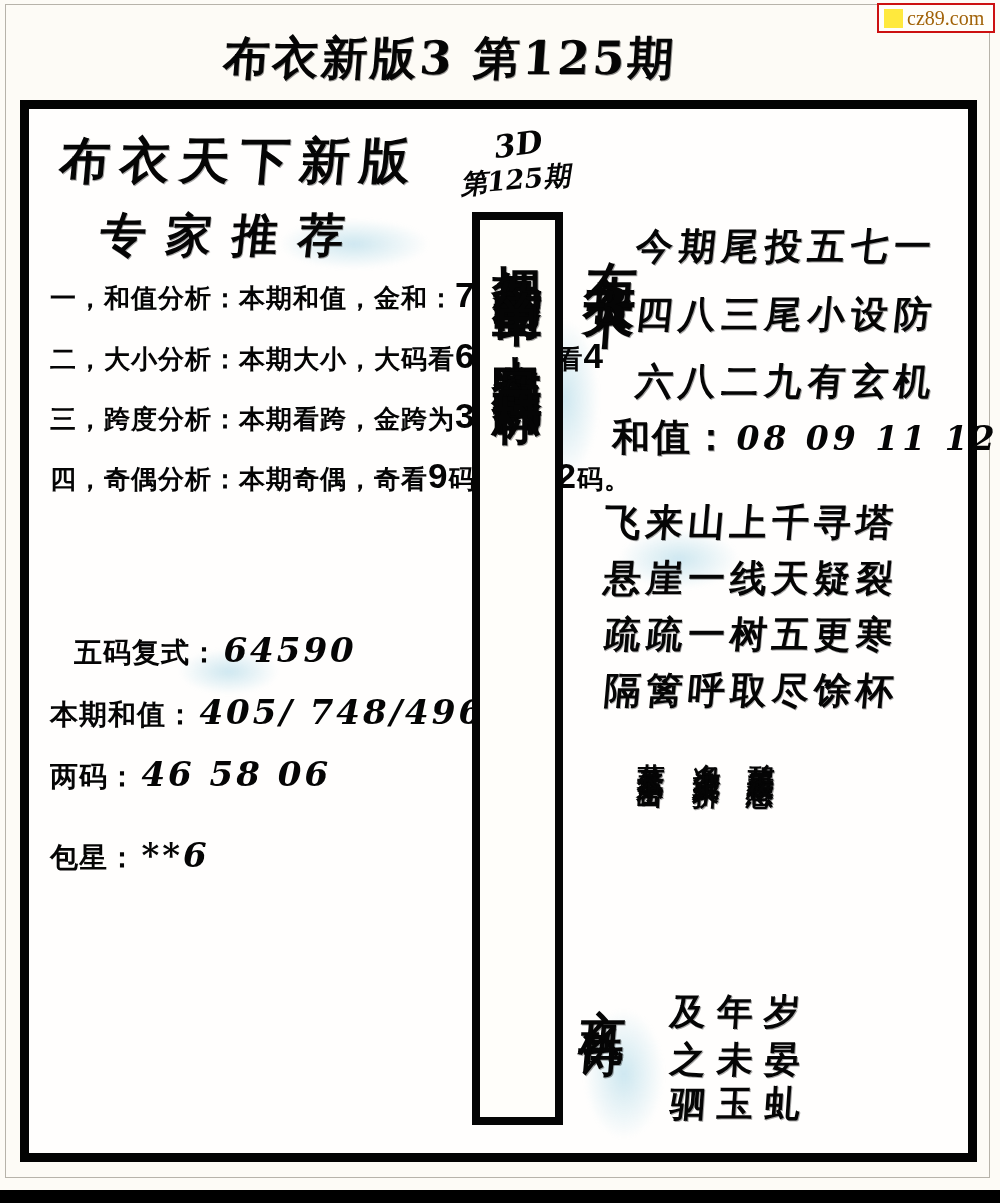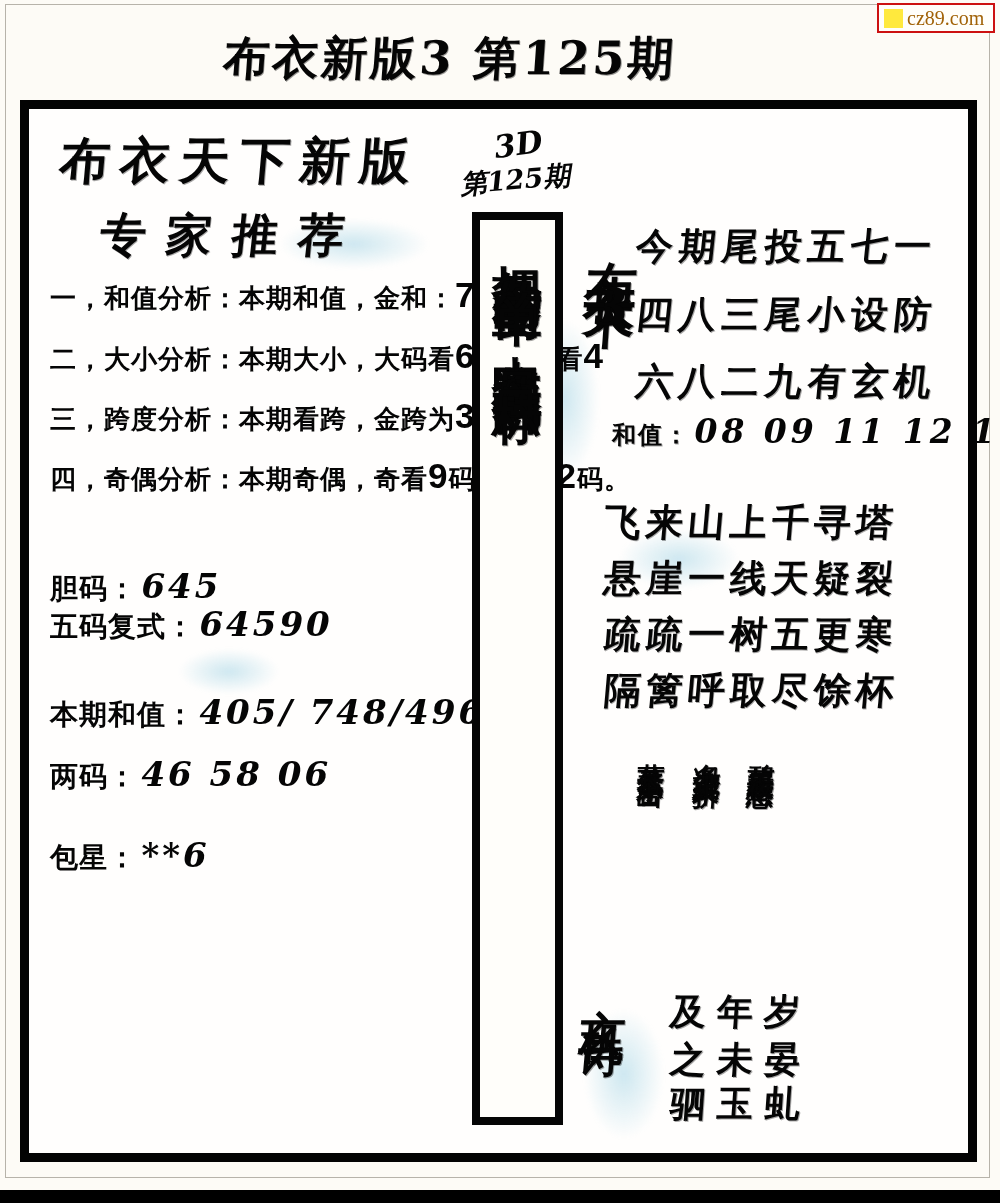--- a/index.html
+++ b/index.html
@@ -25,21 +25,21 @@
   .pick-label{font-size:28px;font-weight:bold;letter-spacing:1px;}
   .pick-value{font-family:"DejaVu Serif",serif;font-style:italic;font-weight:bold;font-size:34px;letter-spacing:3px;}
   .hand-game{left:465px;top:17px;font-family:"DejaVu Serif",serif;font-style:italic;font-weight:bold;font-size:31px;transform:rotate(-8deg);}
   .hand-issue{left:431px;top:53px;font-family:"DejaVu Serif",serif;font-style:italic;font-weight:bold;font-size:27px;transform:rotate(-5deg);white-space:nowrap;}
   .slogan-box{left:443px;top:103px;width:91px;height:913px;border:8px solid #050505;box-sizing:border-box;display:flex;justify-content:center;background:#fffefa;}
   .vertical{writing-mode:vertical-rl;text-orientation:upright;line-height:1;}
   .slogan-text{font-size:50px;letter-spacing:5px;margin-top:6px;}
   .brand-vert{left:547px;top:111px;height:400px;font-size:52px;letter-spacing:14px;transform:skewX(-4deg);}
   .tip{left:607px;font-size:37px;letter-spacing:6px;white-space:nowrap;transform:skewX(-6deg);}
   .hezhi{left:583px;top:303px;white-space:nowrap;}
-  .hezhi-label{font-size:24px;letter-spacing:2px;}
+  .hezhi-label{font-size:38px;letter-spacing:2px;}
   .hezhi-values{font-family:"DejaVu Serif",serif;font-style:italic;font-weight:bold;font-size:33px;letter-spacing:4px;}
   .poem-line{left:575px;font-size:37px;letter-spacing:5px;white-space:nowrap;transform:skewX(-5deg);}
   .verse-col{top:633px;height:218px;font-size:27px;letter-spacing:3px;transform:skewX(-3deg);}
   .mystery-title{left:549px;top:863px;height:180px;font-size:45px;letter-spacing:12px;transform:skewX(-5deg);}
   .m-row{left:641px;font-size:36px;letter-spacing:11px;white-space:nowrap;transform:skewX(-4deg);}
   .m-row-print{font-family:"Liberation Serif",serif;font-weight:bold;font-size:40px;letter-spacing:2px;text-shadow:none;transform:none;}
   .smudge{position:absolute;border-radius:50%;background:radial-gradient(closest-side,rgba(125,195,220,.38),rgba(125,195,220,0));filter:blur(2px);pointer-events:none;}
 </style>
 </head>
 <body>
@@ -63,25 +63,21 @@
     <div class="smudge" style="left:555px;top:900px;width:80px;height:130px;"></div>
 
     <div class="abs callig h1">布衣天下新版</div>
     <div class="abs callig h2">专家推荐</div>
 
     <div class="abs a-line js-bignum" style="top:166px;">一，和值分析：本期和值，金和：<span class="num">7</span></div>
     <div class="abs a-line js-bignum" style="top:227px;">二，大小分析：本期大小，大码看<span class="num">6</span>，小码看<span class="num">4</span></div>
     <div class="abs a-line js-bignum" style="top:287px;">三，跨度分析：本期看跨，金跨为<span class="num">3</span>。</div>
     <div class="abs a-line js-bignum" style="top:347px;">四，奇偶分析：本期奇偶，奇看<span class="num">9</span>码，偶看<span class="num">2</span>码。</div>
 
-    <div class="abs pick" style="top:457px;">
-      <span class="pick-label">胆码：</span>
-      <span class="pick-value">645</span>
-    </div>
-    <div class="abs pick" style="top:495px;">
+    <div class="abs pick" style="top:521px;margin-left:24px;">
       <span class="pick-label">五码复式：</span>
       <span class="pick-value">64590</span>
     </div>
     <div class="abs pick" style="top:583px;">
       <span class="pick-label">本期和值：</span>
       <span class="pick-value">405/ 748/496</span>
     </div>
     <div class="abs pick" style="top:645px;">
       <span class="pick-label">两码：</span>
       <span class="pick-value">46  58  06</span>

